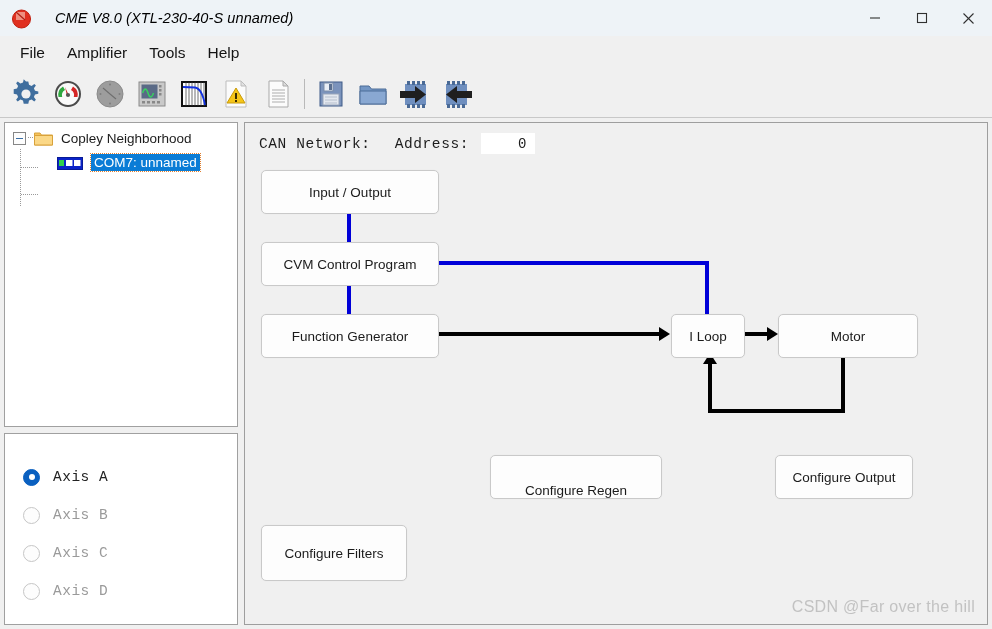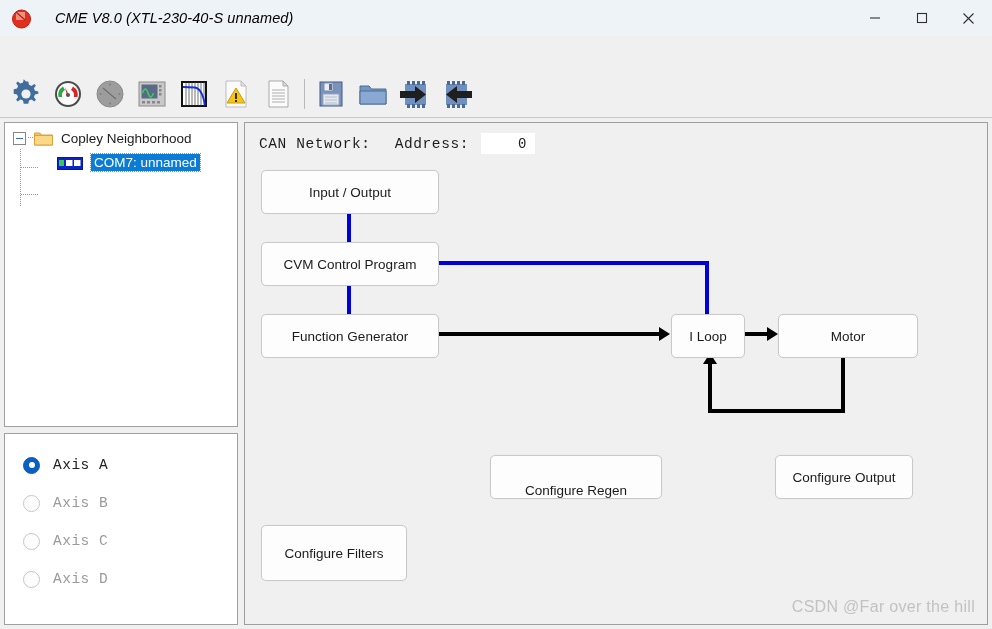--- a/index.html
+++ b/index.html
@@ -162,21 +162,21 @@
   }
 
   
   .axis-panel {
     position: absolute;
     left: 4px; top: 433px;
     width: 234px; height: 192px;
     background: #ffffff;
     border: 1px solid #a0a0a0;
     box-sizing: border-box;
-    padding-top: 12px;
+    padding-top: 24px;
   }
   .axis-row {
     display: flex;
     align-items: center;
     height: 38px;
     padding-left: 18px;
   }
   .radio {
     width: 17px; height: 17px;
     border-radius: 50%;
@@ -315,20 +315,26 @@
       </div>
       <div class="win-btn">
         <svg width="13" height="13" viewBox="0 0 13 13">
             <line x1="1.5" y1="1.5" x2="11.5" y2="11.5" stroke="#303030" stroke-width="1.1"></line>
             <line x1="11.5" y1="1.5" x2="1.5" y2="11.5" stroke="#303030" stroke-width="1.1"></line>
           </svg>
       </div>
     </div>
   </div>
 
+  <div class="menubar">
+    <div class="menu-item">File</div>
+    <div class="menu-item">Amplifier</div>
+    <div class="menu-item">Tools</div>
+    <div class="menu-item">Help</div>
+  </div>
 
   <div class="toolbar">
 
     <div class="tb-btn">
       <svg width="32" height="32" viewBox="0 0 32 32">
         <g fill="#3f6e9e">
           <path d="M16 3.5 l2.3 0 0.7 3.3 2.6 1.1 2.7-2 1.6 1.6 -2 2.7 1.1 2.6 3.3 0.7 0 2.3 -3.3 0.7 -1.1 2.6 2 2.7 -1.6 1.6 -2.7-2 -2.6 1.1 -0.7 3.3 -2.3 0 -2.3 0 -0.7-3.3 -2.6-1.1 -2.7 2 -1.6-1.6 2-2.7 -1.1-2.6 -3.3-0.7 0-2.3 0-2.3 3.3-0.7 1.1-2.6 -2-2.7 1.6-1.6 2.7 2 2.6-1.1 0.7-3.3z"></path>
         </g>
         <circle cx="16" cy="16" r="4.6" fill="#f0f0f0"></circle>
       </svg>

